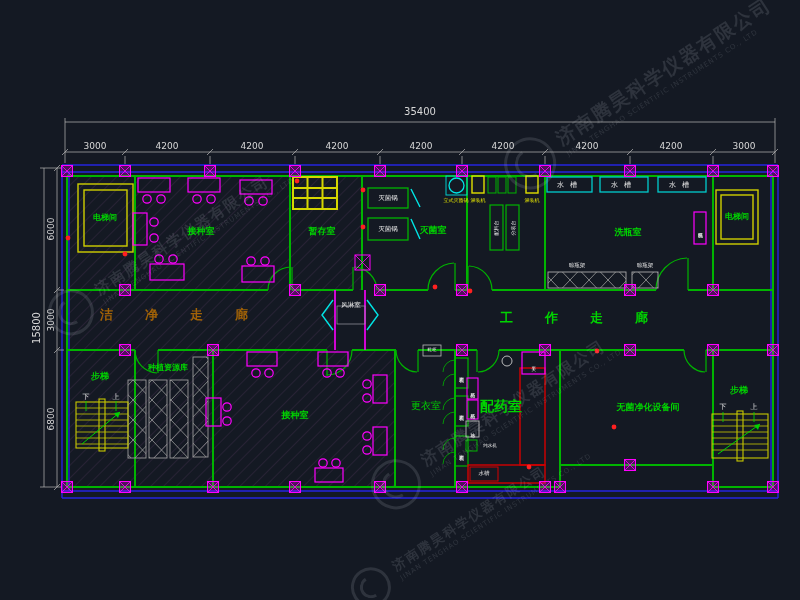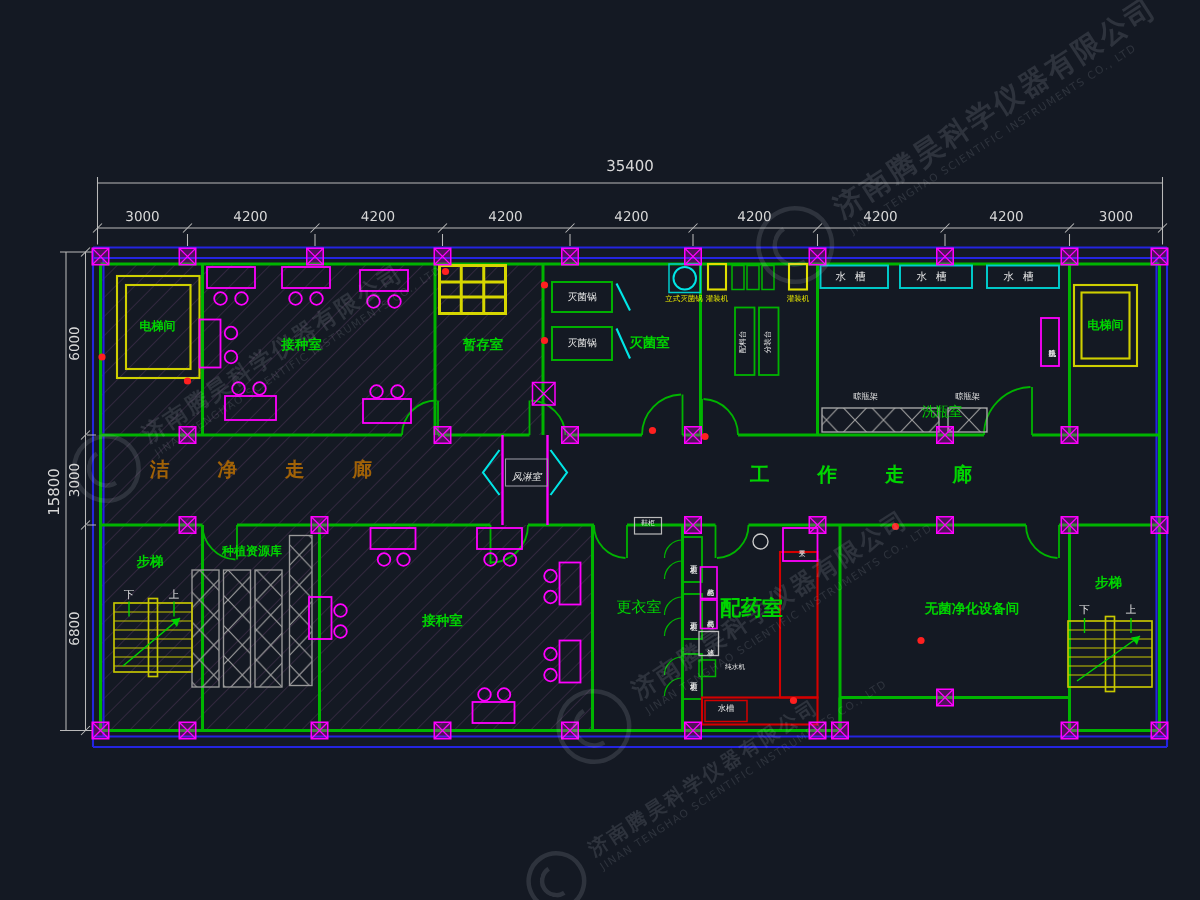--- a/index.html
+++ b/index.html
@@ -318,25 +318,25 @@
       <span class="lbl" style="left: 671px; top: 146px; font-size: 9px; color: rgb(216, 216, 216); transform: translate(-50%, -50%);">4200</span>
       <span class="lbl" style="left: 744px; top: 146px; font-size: 9px; color: rgb(216, 216, 216); transform: translate(-50%, -50%);">3000</span>
       <span class="lbl" style="left: 37px; top: 328px; font-size: 10px; color: rgb(216, 216, 216); transform: translate(-50%, -50%) rotate(-90deg);">15800</span>
       <span class="lbl" style="left: 51px; top: 229px; font-size: 9px; color: rgb(216, 216, 216); transform: translate(-50%, -50%) rotate(-90deg);">6000</span>
       <span class="lbl" style="left: 51px; top: 320px; font-size: 9px; color: rgb(216, 216, 216); transform: translate(-50%, -50%) rotate(-90deg);">3000</span>
       <span class="lbl" style="left: 51px; top: 419px; font-size: 9px; color: rgb(216, 216, 216); transform: translate(-50%, -50%) rotate(-90deg);">6800</span>
       <span class="lbl" style="left: 105px; top: 218px; font-size: 8px; color: rgb(0, 212, 0); transform: translate(-50%, -50%); font-weight: bold;">电梯间</span>
       <span class="lbl" style="left: 201px; top: 231px; font-size: 9px; color: rgb(0, 212, 0); transform: translate(-50%, -50%); font-weight: bold;">接种室</span>
       <span class="lbl" style="left: 322px; top: 231px; font-size: 9px; color: rgb(0, 212, 0); transform: translate(-50%, -50%); font-weight: bold;">暂存室</span>
       <span class="lbl" style="left: 433px; top: 230px; font-size: 9px; color: rgb(0, 212, 0); transform: translate(-50%, -50%); font-weight: bold;">灭菌室</span>
-      <span class="lbl" style="left: 628px; top: 232px; font-size: 9px; color: rgb(0, 212, 0); transform: translate(-50%, -50%); font-weight: normal; margin-top: 44px;">洗瓶室</span>
+      <span class="lbl" style="left: 628px; top: 232px; font-size: 9px; color: rgb(0, 212, 0); transform: translate(-50%, -50%); font-weight: bold;">洗瓶室</span>
       <span class="lbl" style="left: 737px; top: 217px; font-size: 8px; color: rgb(0, 212, 0); transform: translate(-50%, -50%); font-weight: bold;">电梯间</span>
       <span class="lbl" style="left: 190px; top: 314px; font-size: 13px; color: #a16207; transform: translate(-50%, -50%); letter-spacing: 32px; font-weight: bold;">洁净走廊</span>
       <span class="lbl" style="left: 570px; top: 317px; font-size: 13px; color: rgb(0, 212, 0); transform: translate(-50%, -50%); letter-spacing: 32px; font-weight: bold; margin-left: 20px;">工作走廊</span>
-      <span class="lbl" style="left: 351px; top: 318px; font-size: 6.5px; color: rgb(232, 232, 232); transform: translate(-50%, -50%); font-style: italic;">风淋室</span>
+      <span class="lbl" style="left: 351px; top: 305px; font-size: 6.5px; color: rgb(232, 232, 232); transform: translate(-50%, -50%);">风淋室</span>
       <span class="lbl" style="left: 100px; top: 376px; font-size: 9px; color: rgb(0, 212, 0); transform: translate(-50%, -50%); font-weight: bold;">步梯</span>
       <span class="lbl" style="left: 168px; top: 368px; font-size: 8px; color: rgb(0, 212, 0); transform: translate(-50%, -50%); font-weight: bold;">种植资源库</span>
       <span class="lbl" style="left: 295px; top: 415px; font-size: 9px; color: rgb(0, 212, 0); transform: translate(-50%, -50%); font-weight: bold;">接种室</span>
       <span class="lbl" style="left: 426px; top: 406px; font-size: 10px; color: rgb(0, 212, 0); transform: translate(-50%, -50%); font-weight: normal;">更衣室</span>
       <span class="lbl" style="left: 501px; top: 406px; font-size: 14px; color: rgb(0, 212, 0); transform: translate(-50%, -50%); font-weight: bold; text-align: right;">配药室</span>
       <span class="lbl" style="left: 630px; top: 407px; font-size: 9px; color: rgb(0, 212, 0); transform: translate(-50%, -50%); font-weight: bold; margin-left: 18px;">无菌净化设备间</span>
       <span class="lbl" style="left: 739px; top: 390px; font-size: 9px; color: rgb(0, 212, 0); transform: translate(-50%, -50%); font-weight: bold;">步梯</span>
       <span class="lbl" style="left: 388px; top: 198px; font-size: 6.5px; color: rgb(232, 232, 232); transform: translate(-50%, -50%);">灭菌锅</span>
       <span class="lbl" style="left: 388px; top: 229px; font-size: 6.5px; color: rgb(232, 232, 232); transform: translate(-50%, -50%);">灭菌锅</span>
       <span class="lbl" style="left: 456px; top: 200px; font-size: 5px; color: rgb(232, 232, 0); transform: translate(-50%, -50%);">立式灭菌锅</span>

